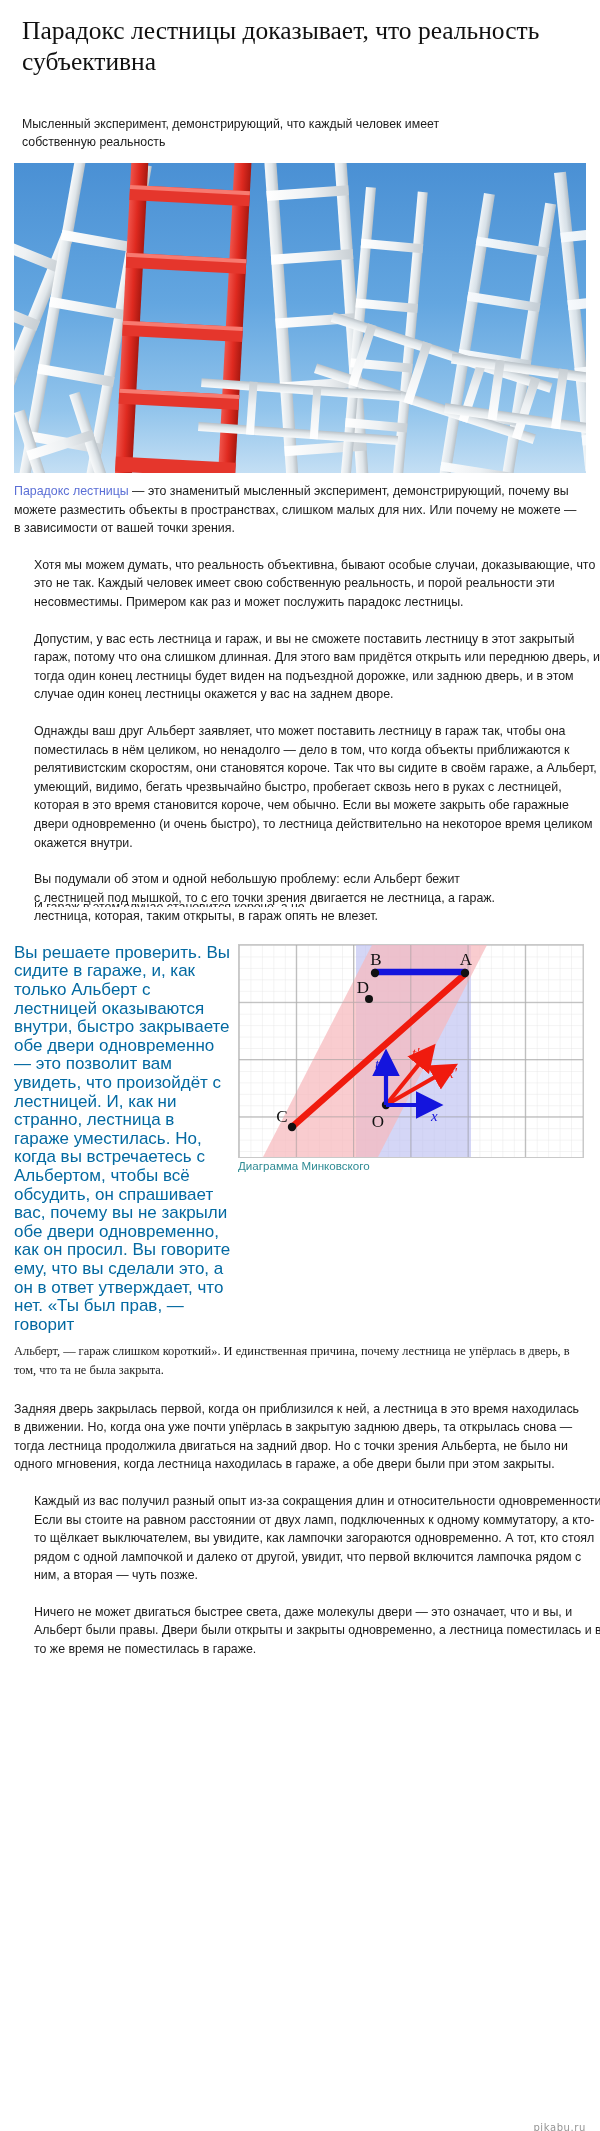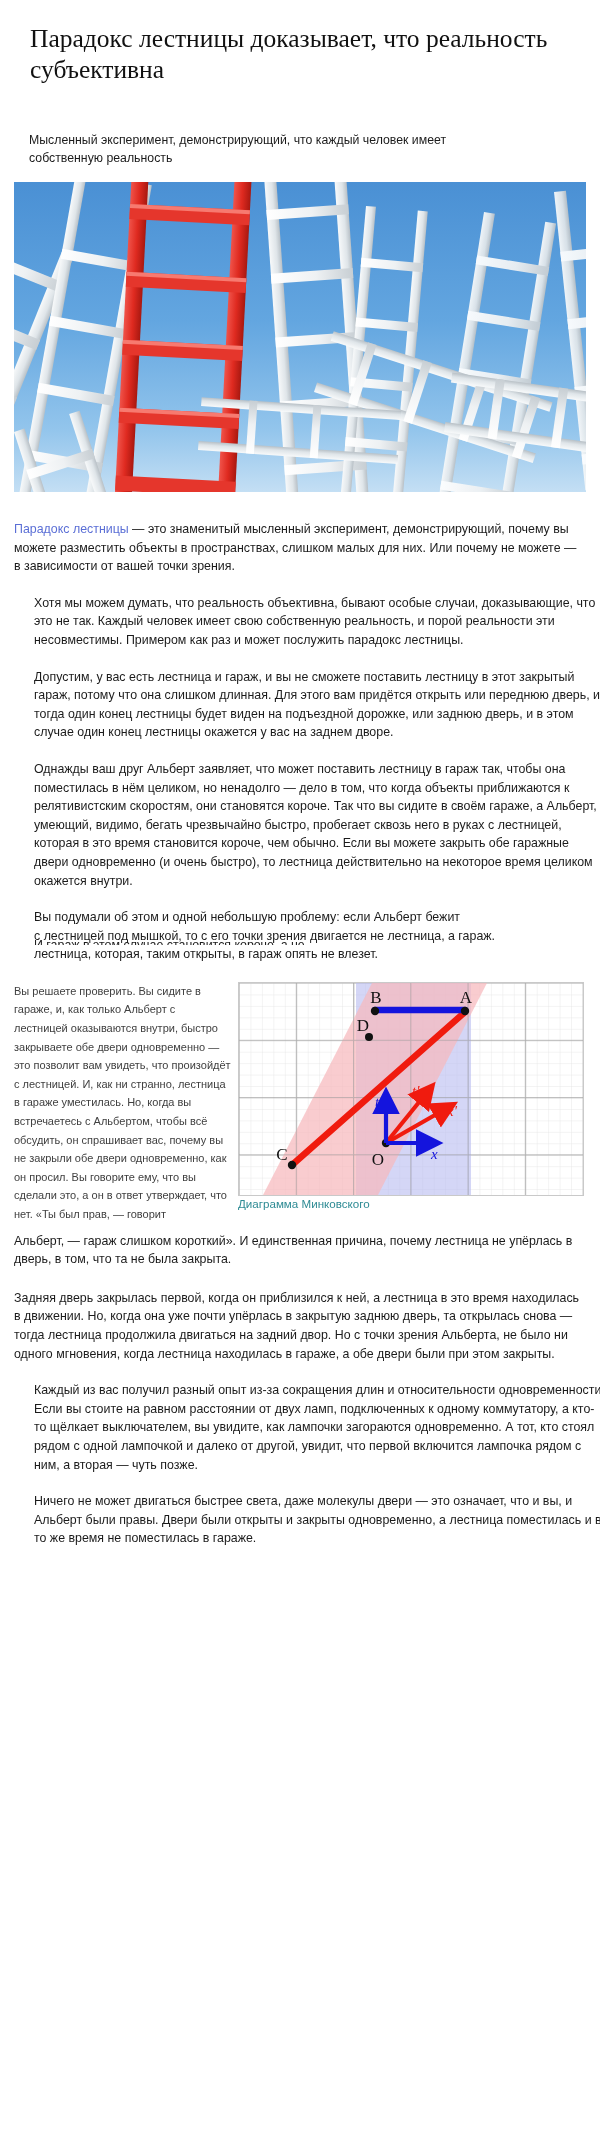--- a/index.html
+++ b/index.html
@@ -26,31 +26,31 @@
   }
 
   
   .title {
     font-family: "Liberation Serif", serif;
     font-size: 25.5px;
     line-height: 31px;
     font-weight: 400;
     color: #111111;
     letter-spacing: 0px;
-    margin: 16px;
+    margin: 8px;
     padding-top: 7px;
     width: 560px;
   }
 
   
   .subtitle {
     font-size: 12.3px;
     line-height: 17.5px;
     color: #1b1b1b;
-    margin: 15px;
+    margin: 8px;
     padding-top: 31px;
     width: 420px;
   }
 
   
   .hero {
     margin-top: 12px;
     width: 572px;
     height: 310px;
     position: relative;
@@ -84,23 +84,23 @@
   }
 
   
   .figure-block {
     position: relative;
     width: 572px;
     margin-top: 18px;
   }
   .figure-col-text {
     width: 218px;
-    font-size: 11px;
+    font-size: 17px;
     line-height: 18.6px;
-    color: #404040;
+    color: #0369a1;
   }
   .figure-col-fig {
     position: absolute;
     top: 0;
     left: 224px;
     width: 348px;
   }
   .diagram-frame {
     width: 346px;
     height: 214px;
@@ -278,21 +278,21 @@
         <g transform="translate(184,268) rotate(-86)">
           <rect x="0" y="0" width="9" height="200" fill="url(#wl2)"></rect>
           <rect x="44" y="0" width="9" height="200" fill="url(#wl2)"></rect>
           <rect x="0" y="48" width="53" height="8" fill="url(#wl)"></rect>
           <rect x="0" y="112" width="53" height="8" fill="url(#wl)"></rect>
         </g>
       </g>
     </svg>
   </div>
 
-  <p class="para" style="margin-top:28px;">
+  <p class="para" style="margin-top:9px;">
     <a class="link" href="#">Парадокс лестницы</a><span> — это знаменитый мысленный эксперимент, демонстрирующий, почему вы можете разместить объекты в пространствах, слишком малых для них. Или почему не можете — в зависимости от вашей точки зрения.</span>
   </p>
 
   <p class="para">Хотя мы можем думать, что реальность объективна, бывают особые случаи, доказывающие, что это не так. Каждый человек имеет свою собственную реальность, и порой реальности эти несовместимы. Примером как раз и может послужить парадокс лестницы.</p>
 
   <p class="para">Допустим, у вас есть лестница и гараж, и вы не сможете поставить лестницу в этот закрытый гараж, потому что она слишком длинная. Для этого вам придётся открыть или переднюю дверь, и тогда один конец лестницы будет виден на подъездной дорожке, или заднюю дверь, и в этом случае один конец лестницы окажется у вас на заднем дворе.</p>
 
   <p class="para">Однажды ваш друг Альберт заявляет, что может поставить лестницу в гараж так, чтобы она поместилась в нём целиком, но ненадолго — дело в том, что когда объекты приближаются к релятивистским скоростям, они становятся короче. Так что вы сидите в своём гараже, а Альберт, умеющий, видимо, бегать чрезвычайно быстро, пробегает сквозь него в руках с лестницей, которая в это время становится короче, чем обычно. Если вы можете закрыть обе гаражные двери одновременно (и очень быстро), то лестница действительно на некоторое время целиком окажется внутри.</p>
 
   <p class="para">
@@ -367,21 +367,21 @@
           <text x="192" y="176" font-family="Liberation Serif, serif" font-size="15" fill="#1414dd" font-style="italic">x</text>
           <text x="136" y="124" font-family="Liberation Serif, serif" font-size="15" fill="#1414dd" font-style="italic">t</text>
           <text x="208" y="133" font-family="Liberation Serif, serif" font-size="15" fill="#f01b0e" font-style="italic">x'</text>
           <text x="173" y="113" font-family="Liberation Serif, serif" font-size="15" fill="#f01b0e" font-style="italic">t'</text>
         </svg>
       </div>
       <div class="fig-caption">Диаграмма Минковского</div>
     </div>
   </div>
 
-  <div class="figure-tail" style="margin-top:8px;">Альберт, — гараж слишком короткий». И единственная причина, почему лестница не упёрлась в дверь, в том, что та не была закрыта.</div>
+  <div class="figure-tail" style="margin-top:8px;font-family:Liberation Serif, serif;">Альберт, — гараж слишком короткий». И единственная причина, почему лестница не упёрлась в дверь, в том, что та не была закрыта.</div>
 
   <p class="para" style="margin-top:20px;">Задняя дверь закрылась первой, когда он приблизился к ней, а лестница в это время находилась в движении. Но, когда она уже почти упёрлась в закрытую заднюю дверь, та открылась снова — тогда лестница продолжила двигаться на задний двор. Но с точки зрения Альберта, не было ни одного мгновения, когда лестница находилась в гараже, а обе двери были при этом закрыты.</p>
 
   <p class="para">Каждый из вас получил разный опыт из-за сокращения длин и относительности одновременности. Если вы стоите на равном расстоянии от двух ламп, подключенных к одному коммутатору, а кто-то щёлкает выключателем, вы увидите, как лампочки загораются одновременно. А тот, кто стоял рядом с одной лампочкой и далеко от другой, увидит, что первой включится лампочка рядом с ним, а вторая — чуть позже.</p>
 
   <p class="para">Ничего не может двигаться быстрее света, даже молекулы двери — это означает, что и вы, и Альберт были правы. Двери были открыты и закрыты одновременно, а лестница поместилась и в то же время не поместилась в гараже.</p>
 
   <div class="watermark">pikabu.ru</div>
 </div>
 

